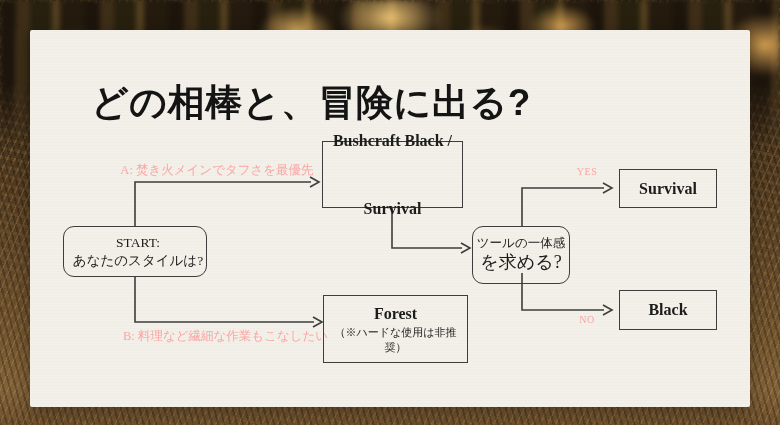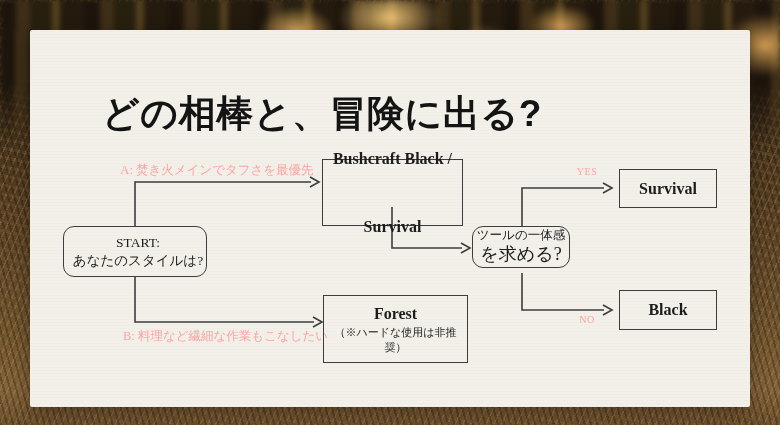--- a/index.html
+++ b/index.html
@@ -37,21 +37,21 @@
   
   .card{
     position:absolute;left:30px;top:30px;width:720px;height:377px;
     background:
       repeating-linear-gradient(0deg, rgba(0,0,0,.012) 0 1px, transparent 1px 3px),
       #f2f0e8;
     border-radius:2px;
     box-shadow:0 6px 18px rgba(0,0,0,.35);
   }
   .title{
-    position:absolute;left:61px;top:52px;margin:11px;
+    position:absolute;left:61px;top:52px;margin:0;
     font-family:"Liberation Sans","DejaVu Sans",sans-serif;
     font-weight:700;font-size:37px;line-height:1.15;
     color:#141414;letter-spacing:.5px;
   }
   
   .edges{position:absolute;left:0;top:0;width:780px;height:425px;pointer-events:none;}
   .edges path{stroke:#3d3d3d;stroke-width:1.6;fill:none;}
   .node{
     position:absolute;
     border:1.6px solid #3d3d3d;
@@ -96,31 +96,31 @@
   </svg>
 
   <div class="node rounded" style="left:63px;top:226px;width:144px;height:51px;padding-left:6px;">
     <div class="l-jp">START:</div>
     <div class="l-jp">あなたのスタイルは?</div>
   </div>
 
   <div class="edge-label" style="left:118px;top:163px;width:198px;">A: 焚き火メインでタフさを最優先</div>
   <div class="edge-label" style="left:123px;top:329px;width:198px;">B: 料理など繊細な作業もこなしたい</div>
 
-  <div class="node" style="left:322px;top:159px;width:141px;height:67px;gap:48px;">
+  <div class="node" style="left:322px;top:141px;width:141px;height:67px;gap:48px;">
     <div class="l-en">Bushcraft Black /</div>
     <div class="l-en">Survival</div>
   </div>
 
   <div class="node" style="left:323px;top:295px;width:145px;height:68px;">
     <div class="l-en">Forest</div>
     <div class="l-note">（※ハードな使用は非推奨）</div>
   </div>
 
-  <div class="node rounded" style="left:472px;top:226px;width:98px;height:42px;align-items:center;">
+  <div class="node rounded" style="left:472px;top:226px;width:98px;height:58px;align-items:center;">
     <div class="l-jp" style="font-size:12.5px;">ツールの一体感</div>
     <div class="l-jp" style="font-size:18px;">を求める?</div>
   </div>
 
   <div class="edge-label yesno" style="left:564px;top:166px;width:46px;">YES</div>
   <div class="edge-label yesno" style="left:564px;top:314px;width:46px;">NO</div>
 
   <div class="node" style="left:619px;top:169px;width:98px;height:39px;">
     <div class="l-en">Survival</div>
   </div>

